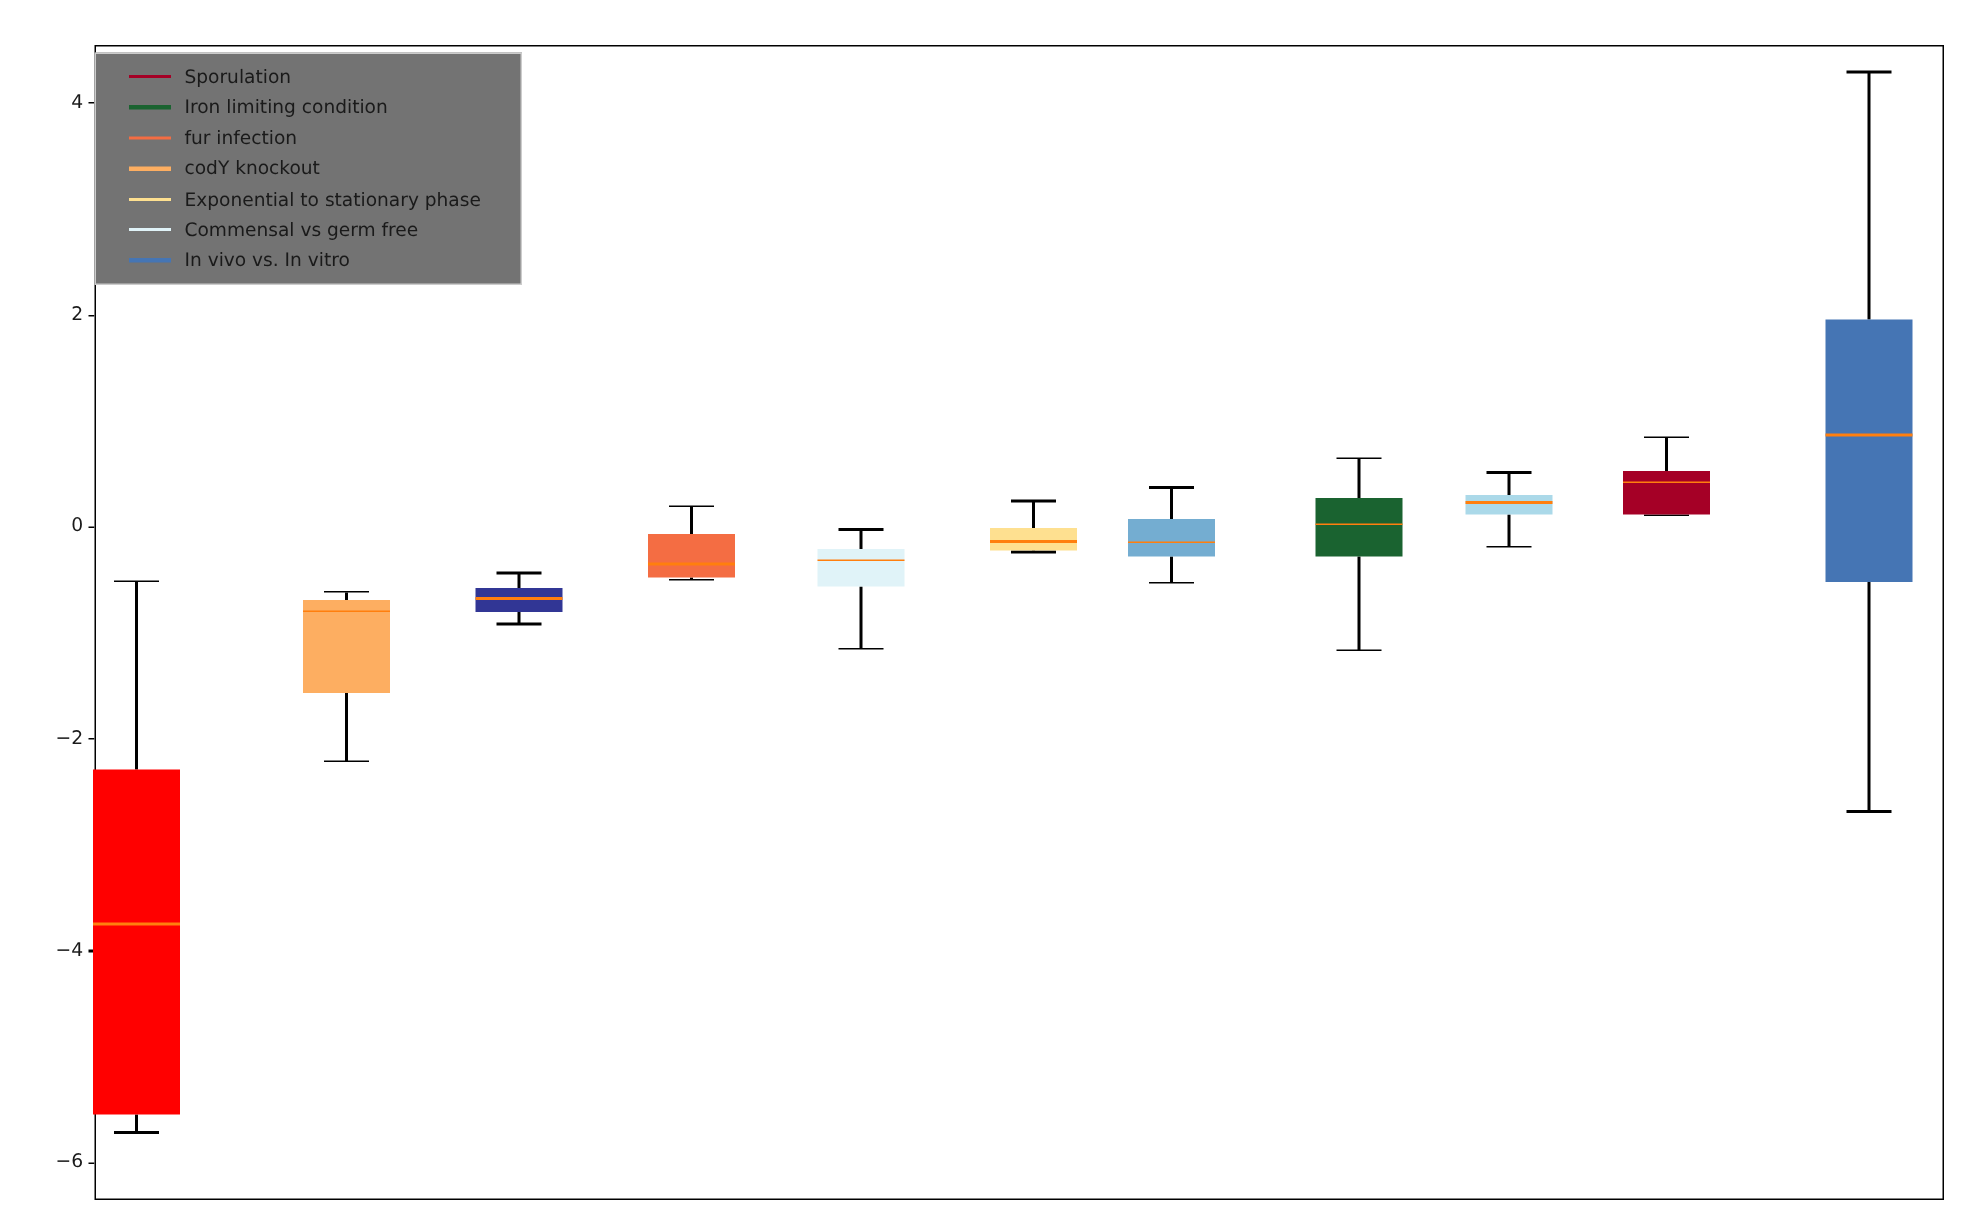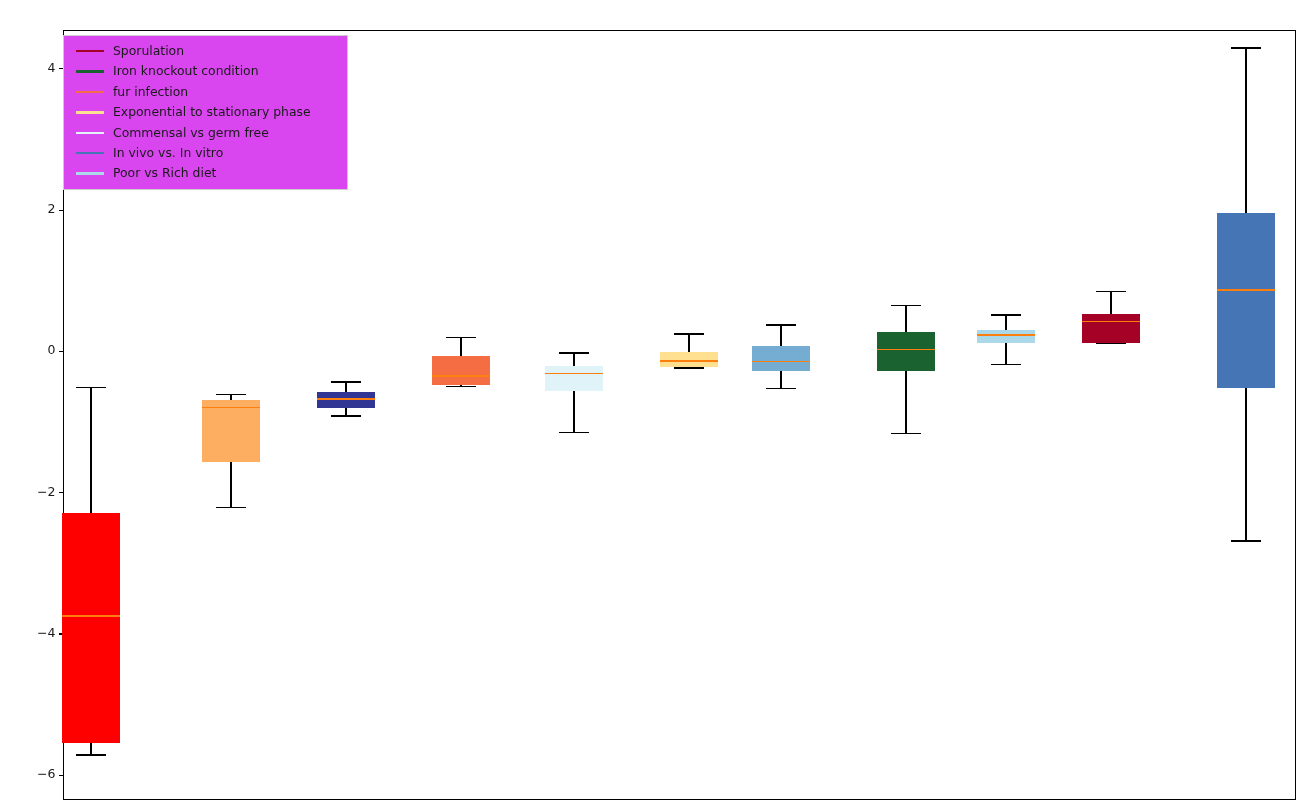--- a/index.html
+++ b/index.html
@@ -29,22 +29,22 @@
   
   .box-group{position:absolute;}
   .bp-box{position:absolute;box-sizing:border-box;}
   .bp-median{position:absolute;background:#ff7f0e;height:1.6px;}
   .bp-whisker-line{position:absolute;width:1.3px;background:#000;left:50%;margin-left:-0.65px;}
   .bp-cap{position:absolute;height:1.3px;background:#000;left:50%;}
 
   
   #legend{
     position:absolute;left:63px;top:35px;
-    background:#d946ef;border:0.9px solid #cccccc;
-    padding:5px 9px 5px 12px;box-sizing:border-box;width:285px;
+    background:#737373;border:0.9px solid #cccccc;
+    padding:5px 9px 5px 22px;box-sizing:border-box;width:285px;
   }
   .legend-row{display:flex;align-items:center;height:20.4px;}
   .legend-swatch{
     display:inline-block;width:28px;height:2.4px;margin-right:9px;flex:0 0 auto;
   }
   .legend-text{font-size:12.4px;color:#1a1a1a;white-space:nowrap;line-height:1;}
 </style>
 </head>
 <body>
 
@@ -171,37 +171,37 @@
       </div>
   </div>
 
   <div id="legend">
       <div class="legend-row">
         <span class="legend-swatch" style="background: rgb(165, 0, 38);"></span>
         <span class="legend-text">Sporulation</span>
       </div>
       <div class="legend-row">
         <span class="legend-swatch" style="background: rgb(26, 99, 48);"></span>
-        <span class="legend-text">Iron knockout condition</span>
+        <span class="legend-text">Iron limiting condition</span>
       </div>
       <div class="legend-row">
         <span class="legend-swatch" style="background: rgb(244, 109, 67);"></span>
         <span class="legend-text">fur infection</span>
       </div>
       <div class="legend-row">
+        <span class="legend-swatch" style="background: rgb(253, 174, 97);"></span>
+        <span class="legend-text">codY knockout</span>
+      </div>
+      <div class="legend-row">
         <span class="legend-swatch" style="background: rgb(254, 224, 144);"></span>
         <span class="legend-text">Exponential to stationary phase</span>
       </div>
       <div class="legend-row">
         <span class="legend-swatch" style="background: rgb(224, 243, 248);"></span>
         <span class="legend-text">Commensal vs germ free</span>
       </div>
       <div class="legend-row">
         <span class="legend-swatch" style="background: rgb(69, 117, 180);"></span>
         <span class="legend-text">In vivo vs. In vitro</span>
       </div>
-      <div class="legend-row">
-        <span class="legend-swatch" style="background: rgb(171, 217, 233);"></span>
-        <span class="legend-text">Poor vs Rich diet</span>
-      </div>
     </div>
 
 </div>
 
 </body></html>

